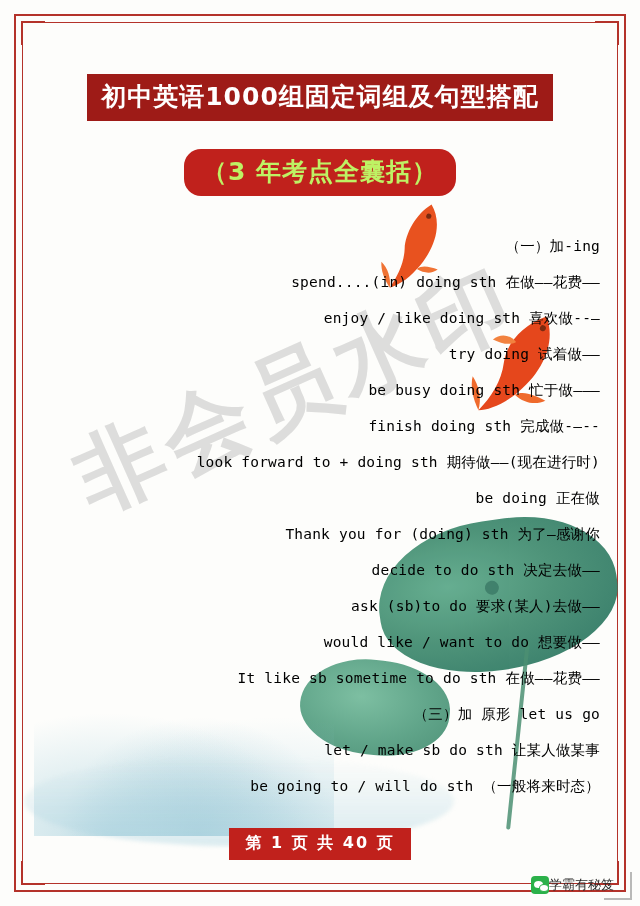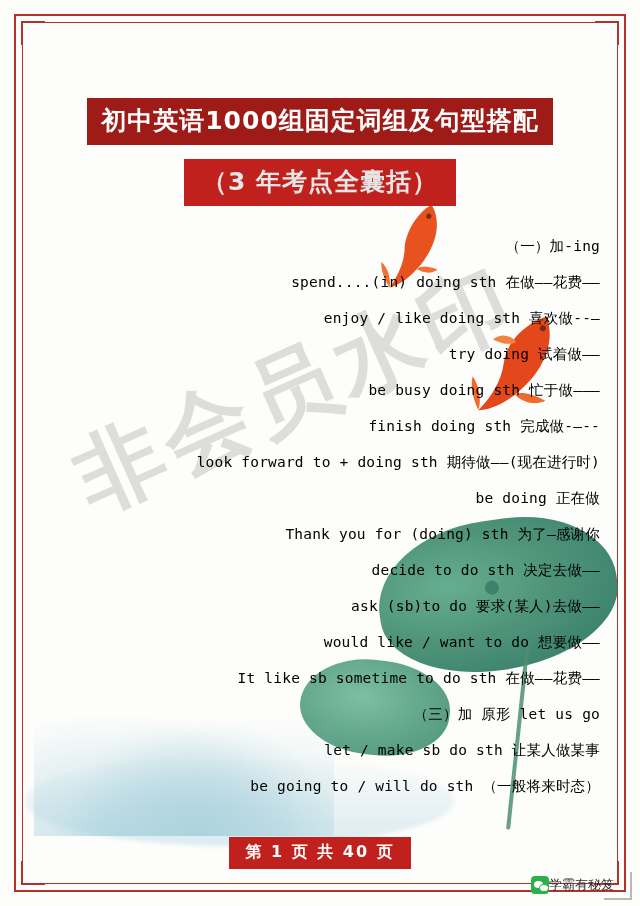--- a/index.html
+++ b/index.html
@@ -100,52 +100,52 @@
   }
   .title1{
     display:inline-block;
     background:#9e1b17;
     color:#ffffff;
     font-family:"DejaVu Sans", sans-serif;
     font-weight:bold;
     font-size:25px;
     padding:6px 14px 8px 14px;
     letter-spacing:1px;
-    margin-top:24px;
   }
   .title2{
     display:inline-block;
     background:#c0211c;
-    color:#e5e5e5;
+    color:#bef264;
     font-family:"DejaVu Sans", sans-serif;
     font-weight:bold;
     font-size:25px;
     padding:6px 18px 8px 18px;
-    margin-top:14px;
+    margin-top:28px;
     letter-spacing:1px;
+    border-radius:17px;
   }
 
   
   .content{
     position:absolute;left:78px;top:228px;right:40px;
   }
   .line{
     color:#000000;
     font-family:"DejaVu Sans Mono", monospace;
     font-size:14.5px;
     line-height:36px;
     white-space:nowrap;
     letter-spacing:.2px;
     text-align:right;
   }
   .line.indent{padding-left:24px;}
 
   
   .pagemark-wrap{
-    position:absolute;left:0;right:0;bottom:37px;text-align:center;
+    position:absolute;left:0;right:0;bottom:46px;text-align:center;
   }
   .pagemark{
     display:inline-block;
     background:#c0211c;
     color:#ffffff;
     font-family:"DejaVu Sans", sans-serif;
     font-weight:bold;
     font-size:16px;
     padding:5px 16px 6px 16px;
     letter-spacing:2px;

